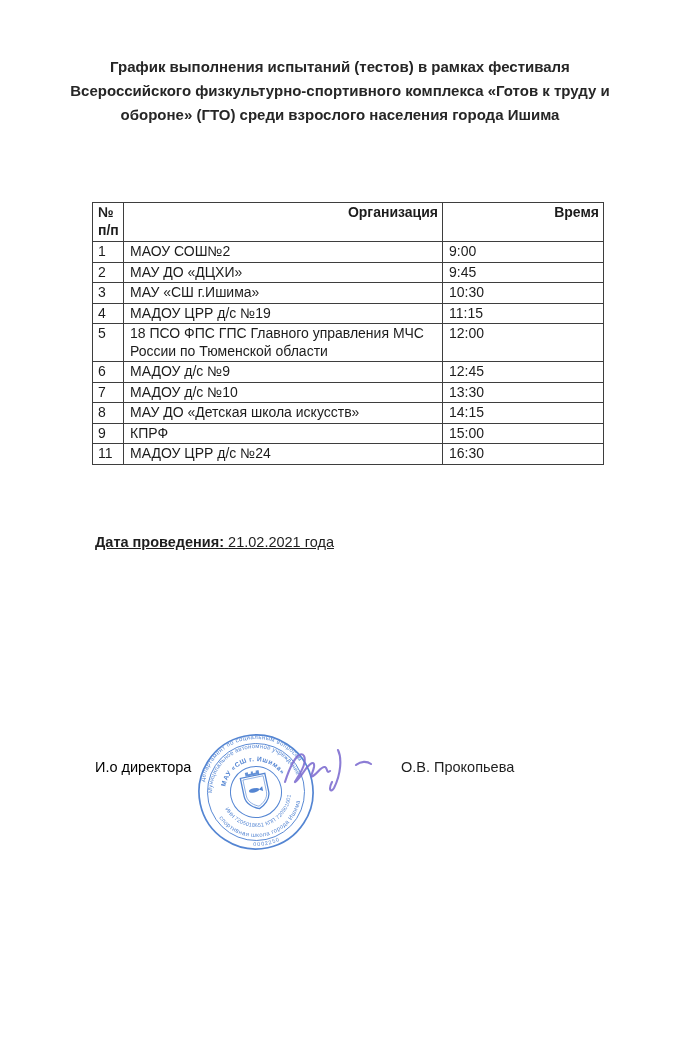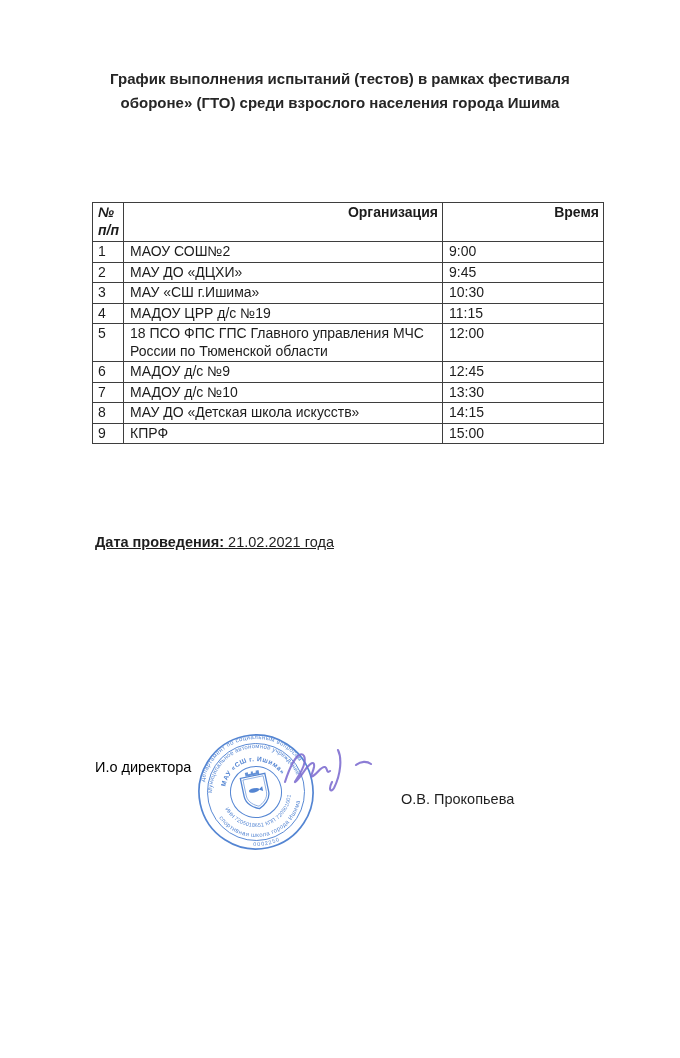--- a/index.html
+++ b/index.html
@@ -5,61 +5,62 @@
   html,body { margin:0; padding:0; }
   body {
     width:680px; height:1058px; position:relative;
     background:#ffffff; overflow:hidden;
     font-family:"Liberation Sans", sans-serif;
     color:#1e1e1e;
   }
   .page { position:absolute; inset:0; }
 
   .title {
-    position:absolute; top:67px; left:40px; width:600px;
+    position:absolute; top:55px; left:40px; width:600px;
     text-align:center; font-size:15px; font-weight:700;
     line-height:24px; color:#262626;
   }
 
   table.schedule {
     position:absolute; top:202px; left:92px; width:511px;
     border-collapse:collapse; table-layout:fixed;
     font-size:14px; color:#1c1c1c;
   }
   .schedule th, .schedule td {
     border:1px solid #3e3e3e; vertical-align:top;
     padding:1px 4px 1px 6px; line-height:17.5px;
     overflow:hidden;
   }
   .schedule th { font-weight:700; }
-  .schedule th.h-num { text-align:left; height:36px; padding-left:5px;font-style:italic; }
+  .schedule th.h-num { text-align:left; height:36px; padding-left:5px; }
   .schedule th.h-org, .schedule th.h-time { text-align:right; }
   .schedule td { height:17px; }
   .schedule td.c-num { padding-left:5px; }
 
   .detail { position:absolute; left:95px; font-size:14.5px; line-height:19px; color:#1f1f1f; }
   .detail .lbl { font-weight:700; }
   .date-line  { top:533px;text-decoration:underline; }
   .place-line { top:565px; }
 
   .sig-role { position:absolute; left:95px;  top:759px; font-size:14.5px; color:#000000; }
-  .sig-name { position:absolute; left:401px; top:759px; font-size:14.5px; color:#1f1f1f;margin-top:32px; }
+  .sig-name { position:absolute; left:401px; top:759px; font-size:14.5px; color:#1f1f1f; }
 
   .stamp-svg { position:absolute; left:192px; top:728px; color:#2f6bc9; }
   .ink-svg   { position:absolute; left:250px; top:738px; color:#7d6cd0; }
 
   .stamp-svg text { font-family:"Liberation Sans", sans-serif; }
 </style>
 </head>
 <body>
 
 <div class="page">
 
   <div class="title">
     <div>График выполнения испытаний (тестов) в рамках фестиваля</div>
+    <div>Всероссийского физкультурно-спортивного комплекса «Готов к труду и</div>
     <div>обороне» (ГТО) среди взрослого населения города Ишима</div>
   </div>
 
   <table class="schedule">
     <colgroup>
         <col style="width:31px">
         <col style="width:319px">
         <col style="width:161px">
       </colgroup>
     <thead>
@@ -107,20 +108,25 @@
       </tr>
       <tr>
         <td class="c-num">8</td>
         <td class="c-org">МАУ ДО «Детская школа искусств»</td>
         <td class="c-time">14:15</td>
       </tr>
       <tr>
         <td class="c-num">9</td>
         <td class="c-org">КПРФ</td>
         <td class="c-time">15:00</td>
+      </tr>
+      <tr>
+        <td class="c-num">11</td>
+        <td class="c-org">МАДОУ ЦРР д/с №24</td>
+        <td class="c-time">16:30</td>
       </tr>
     </tbody>
   </table>
 
   <div class="detail date-line">
     <span class="lbl">Дата проведения:</span>
     <span>21.02.2021 года</span>
   </div>
 
 

